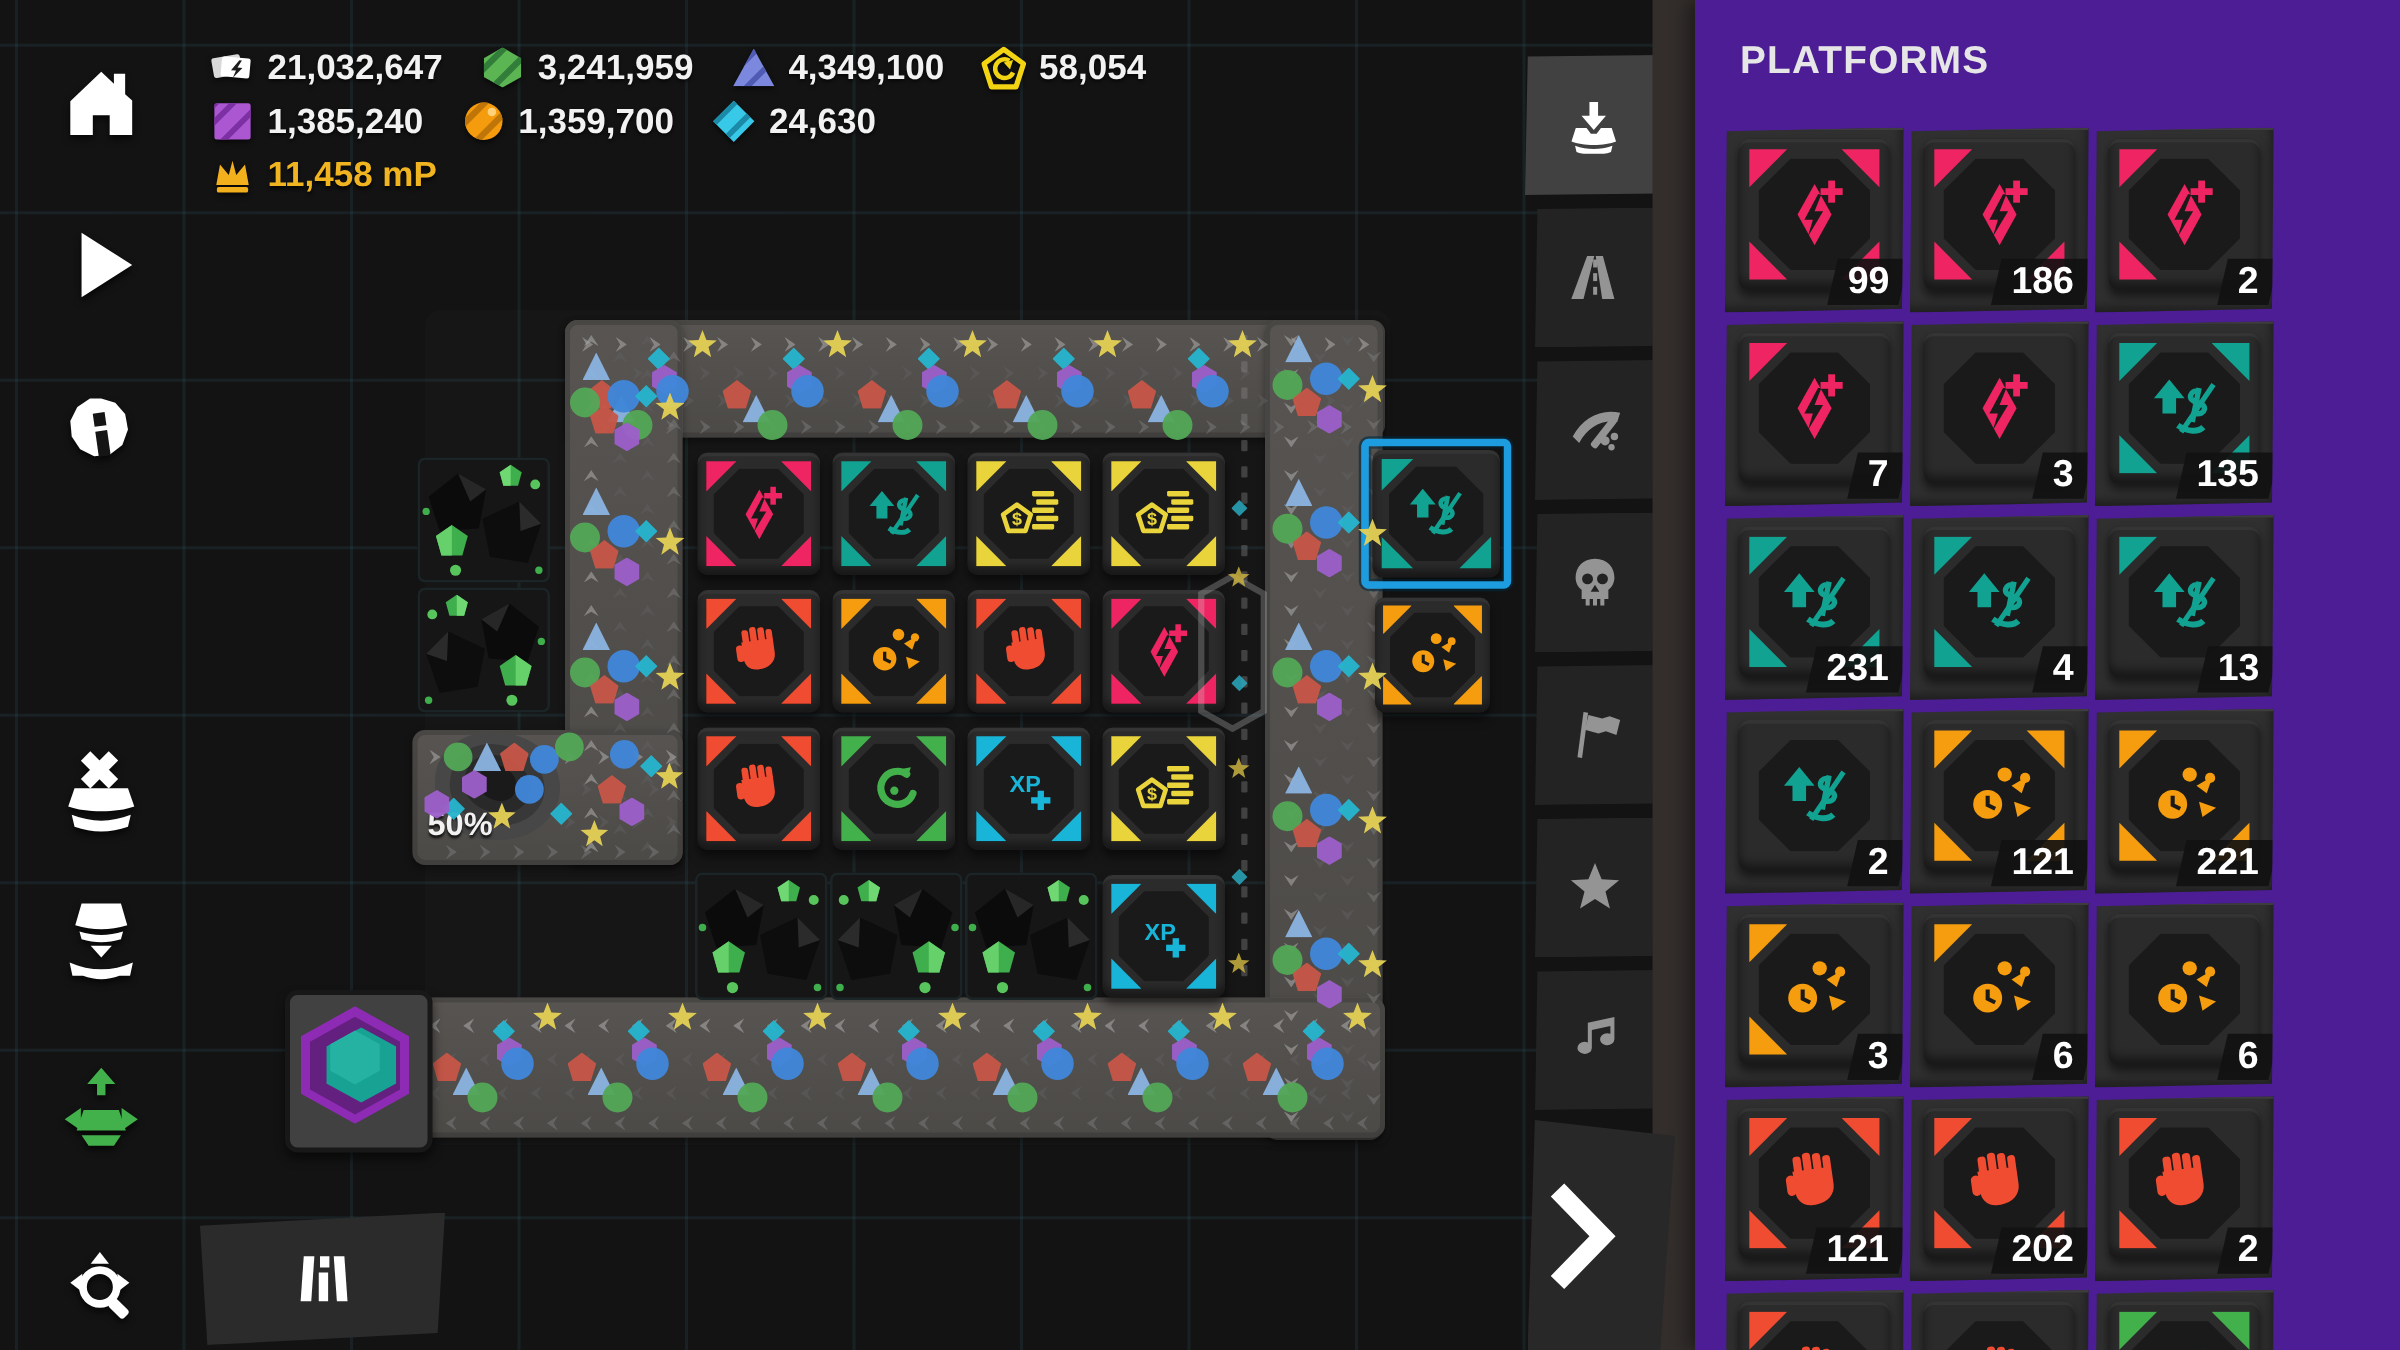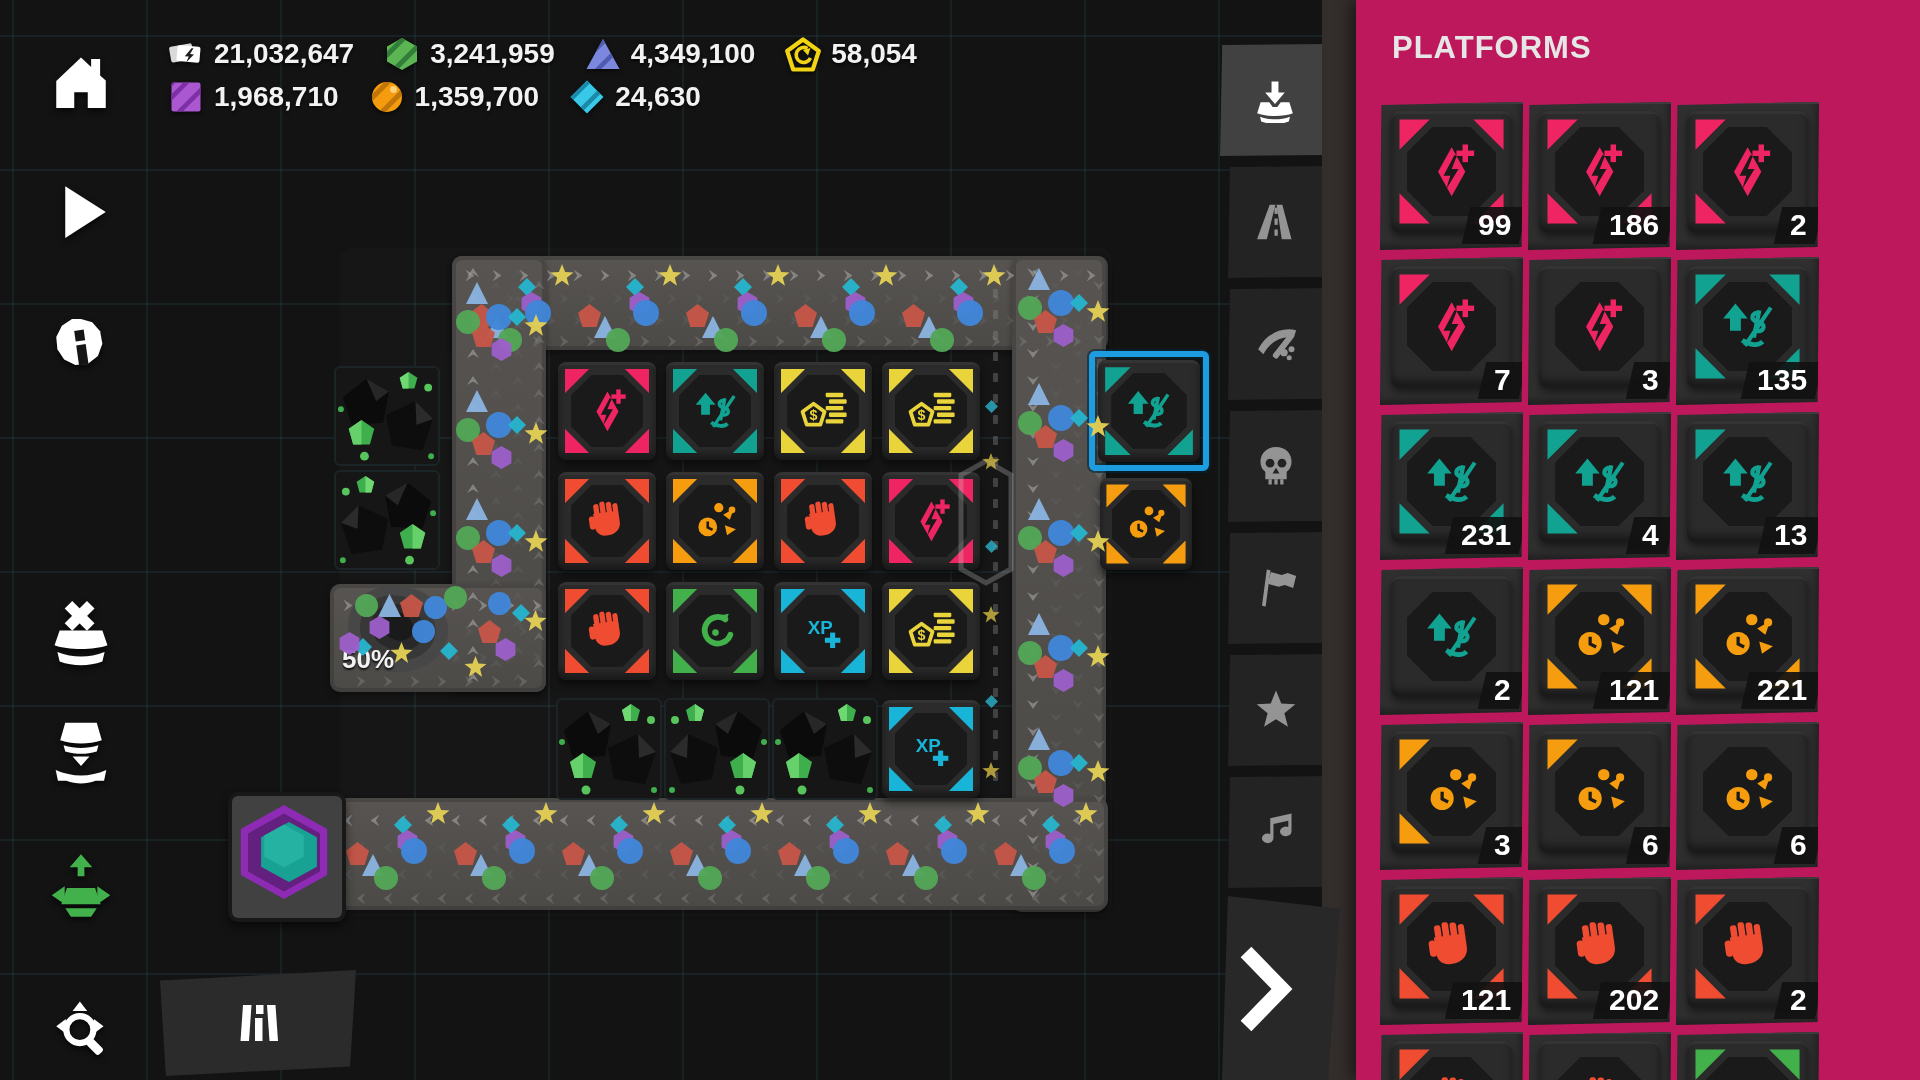--- a/index.html
+++ b/index.html
@@ -58,21 +58,21 @@
   #banner{position:absolute;left:160px;top:970px;width:196px;height:106px;background:#2b2b2b;clip-path:polygon(0 10%,100% 0,97% 91%,3% 100%);display:flex;align-items:center;justify-content:center;z-index:20;box-shadow:0 6px 10px rgba(0,0,0,.5);}
   #banner svg{width:64px;height:64px;}
   
   .tab{position:absolute;left:1228px;width:96px;height:112px;background:#232323;color:#949494;display:flex;align-items:center;justify-content:center;cursor:pointer;clip-path:polygon(2% 1%,100% 0,98% 99%,0 100%);box-shadow:0 3px 5px rgba(0,0,0,.4);}
   .tab svg{width:46px;height:46px;fill:currentColor;}
   .tab.active{left:1220px;width:110px;background:#414141;color:#ffffff;}
   #flap{position:absolute;left:1222px;top:896px;width:118px;height:184px;background:#282828;clip-path:polygon(5% 0,100% 7%,90% 100%,0 100%);z-index:18;}
   #more-btn{position:absolute;left:1236px;top:944px;width:58px;height:90px;z-index:19;cursor:pointer;}
   
   #panel-edge{position:absolute;left:1322px;top:0;width:34px;height:1080px;background:#332e2c;z-index:10;}
-  #panel{position:absolute;left:1356px;top:0;width:564px;height:1080px;background:#be185d;z-index:11;box-shadow:-6px 0 14px rgba(0,0,0,.45);}
+  #panel{position:absolute;left:1356px;top:0;width:564px;height:1080px;background:#4c1d95;z-index:11;box-shadow:-6px 0 14px rgba(0,0,0,.45);}
   #panel-title{position:absolute;left:36px;top:30px;font-size:31px;font-weight:bold;color:#e6e6e6;letter-spacing:1px;}
   .p-cell{position:absolute;width:143px;height:148px;background:#303030;clip-path:polygon(1% 2%,100% 0,99% 98%,0 100%);box-shadow:inset 0 2px 0 #3d3d3d,inset -3px -5px 7px rgba(0,0,0,.35);cursor:pointer;}
   .p-cell .tower{left:11px;top:9px;width:121px;height:121px;}
   .count{position:absolute;right:0px;bottom:6px;background:rgba(17,17,17,.92);transform:skewX(-13deg);padding:1px 12px 2px 12px;}
   .count span{display:inline-block;transform:skewX(13deg);font-size:30px;font-weight:bold;color:#ffffff;}
   .scr{position:absolute;left:1848px;width:30px;height:17px;background:#2f2f2f;}
   .scr.up{clip-path:polygon(50% 0,100% 100%,0 100%);}
   .scr.down{clip-path:polygon(0 0,100% 0,50% 100%);}
 </style>
 </head>
@@ -1082,21 +1082,21 @@
               <clipPath id="cpC">
                 <rect x="3.5" y="3.5" width="29" height="29" rx="2"></rect>
               </clipPath>
             </defs>
             <g clip-path="url(#cpC)">
               <rect width="36" height="36" fill="#ab57d2"></rect>
               <path d="M-4 26 L26 -4 M6 38 L38 6 M-8 16 L16 -8" stroke="#7d2fa4" stroke-width="4.5"></path>
             </g>
           </svg>
         </span>
-        <div class="res-val">1,968,710</div>
+        <div class="res-val">1,385,240</div>
       </div>
       <div class="res-item">
         <span>
           <svg viewBox="0 0 36 36">
             <defs>
               <clipPath id="cpO">
                 <circle cx="18" cy="18" r="15"></circle>
               </clipPath>
             </defs>
             <g clip-path="url(#cpO)">
@@ -1116,20 +1116,31 @@
                 <polygon points="18,1.5 34.5,18 18,34.5 1.5,18"></polygon>
               </clipPath>
             </defs>
             <g clip-path="url(#cpD)">
               <rect width="36" height="36" fill="#38c9e9"></rect>
               <path d="M-4 26 L26 -4 M5 38 L38 5" stroke="#1b8aa8" stroke-width="4.5"></path>
             </g>
           </svg>
         </span>
         <div class="res-val">24,630</div>
+      </div>
+    </div>
+    <div class="res-row">
+      <div class="res-item">
+        <span>
+          <svg viewBox="0 0 36 36">
+            <path d="M5 26 L8 9.5 L15 18 L18 6.5 L21 18 L28 9.5 L31 26 Z" fill="#f2b01c"></path>
+            <rect x="5.5" y="27.5" width="25" height="4.5" rx="1.5" fill="#f2b01c"></rect>
+          </svg>
+        </span>
+        <div class="res-val" style="color: rgb(240, 180, 33);">11,458 mP</div>
       </div>
     </div>
   </div>
 
 <div id="sidebar">
     <div class="side-btn" style="top: 44px;">
       <svg viewBox="0 0 64 64">
         <path fill="#fff" d="M10 56 V32 L32 11 l9 8.5 v-7 h8 v14.5 l5 4.5 v24.5 H38 V42 H26 v14 Z"></path>
       </svg>
     </div>

